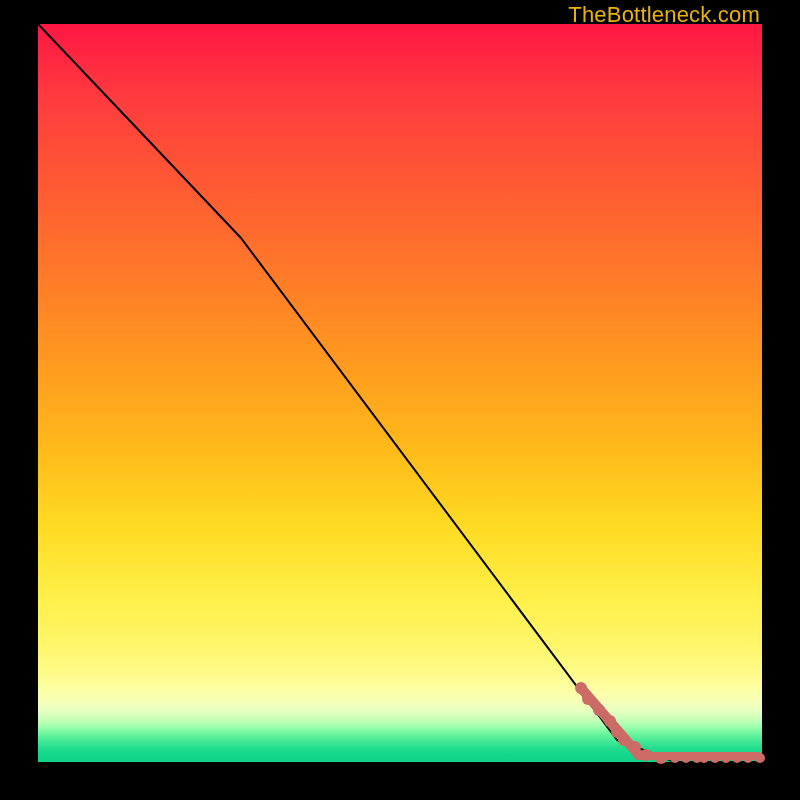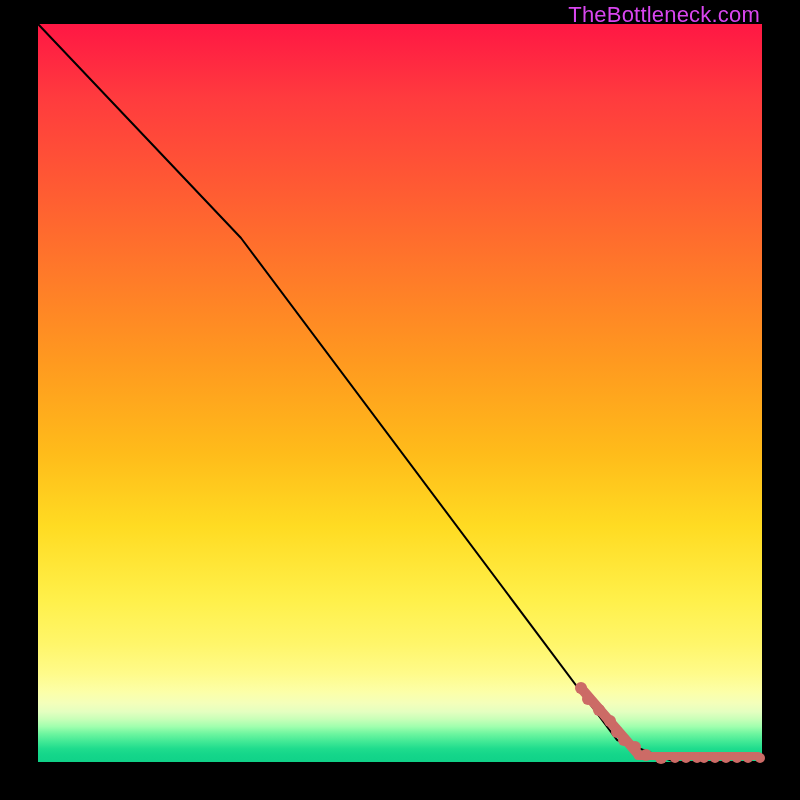--- a/index.html
+++ b/index.html
@@ -47,21 +47,21 @@
       #3fe895 97.3%,
       #1fdc8d 98.2%,
       #14d68a 99%,
       #10d288 100%
     );
   }
   .watermark {
     position: absolute;
     top: 2px;
     right: 40px;
-    color: #d946ef;
+    color: #eab308;
     font-size: 22px;
     letter-spacing: 0.2px;
     user-select: none;
   }
   svg.curve {
     position: absolute;
     left: 0;
     top: 0;
     width: 724px;
     height: 738px;

